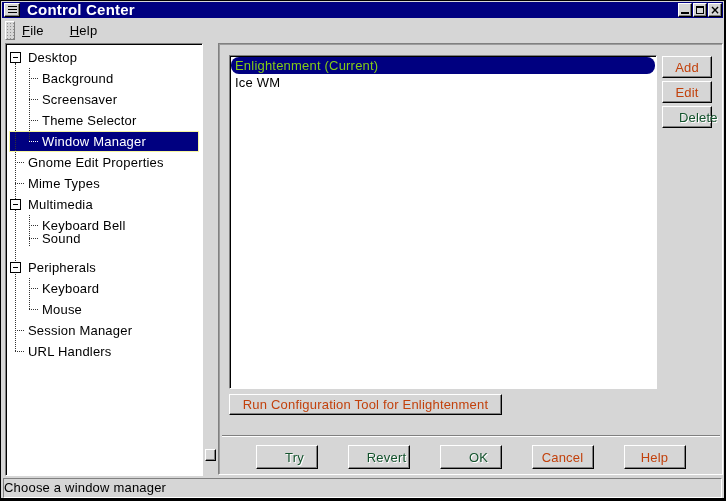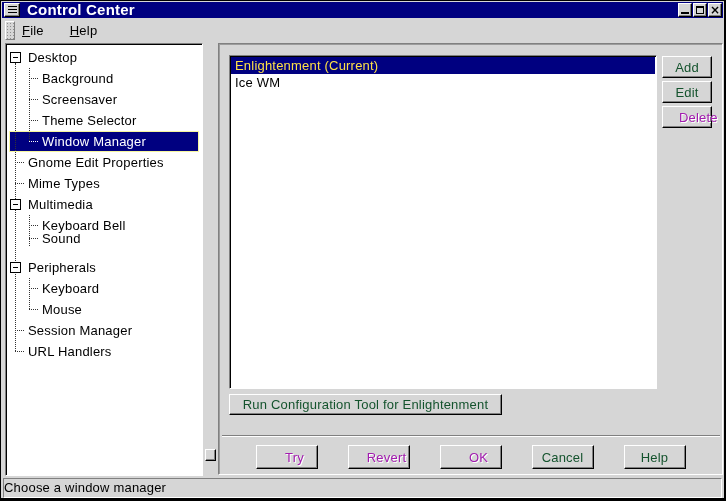--- a/index.html
+++ b/index.html
@@ -46,25 +46,25 @@
   .expander{position:absolute;width:11px;height:11px;background:#fff;border:1px solid #000;z-index:3;}
   .expander::after{content:"";position:absolute;left:2px;top:4px;width:5px;border-top:1px solid #000;}
   
   .gutter{position:absolute;left:203px;top:42px;width:13px;height:433px;background:#d6d6d6;}
   .paned-handle{position:absolute;left:1px;top:406px;width:11px;height:12px;background:#d6d6d6;
     border:1px solid;border-color:#fff #000 #000 #fff;box-shadow:inset -1px -1px 0 #808080;}
   
   .main-panel{position:absolute;left:217px;top:42px;width:505px;height:432px;}
   .wm-list{position:absolute;left:10px;top:11px;width:428px;height:334px;overflow:hidden;padding:1px;}
   .list-row{height:17px;line-height:17px;padding-left:4px;white-space:nowrap;}
-  .list-row.sel{background:#000080;color:#fde047;}
+  .list-row.sel{background:#000080;color:#84cc16;border-radius:8px;}
   .side-col{position:absolute;left:443px;top:12px;width:50px;display:flex;flex-direction:column;gap:3px;}
   .btn{background:#d6d6d6;border:1px solid;border-color:#fff #000 #000 #fff;box-shadow:inset -1px -1px 0 #808080;
-    font-family:"Liberation Sans",sans-serif;font-size:13px;letter-spacing:.2px;color:#14532d;padding:0;}
-  .btn.disabled{color:#a21caf;text-shadow:1px 1px 0 #fff;padding-left:16px;}
+    font-family:"Liberation Sans",sans-serif;font-size:13px;letter-spacing:.2px;color:#c2410c;padding:0;}
+  .btn.disabled{color:#14532d;text-shadow:1px 1px 0 #fff;padding-left:16px;}
   .side-btn{height:22px;width:50px;}
   .run-btn{position:absolute;left:10px;top:350px;width:273px;height:21px;}
   .separator{position:absolute;left:3px;top:391px;width:498px;height:2px;background:#fff;border-top:1px solid #808080;}
   .action-row{position:absolute;left:0;right:0;top:401px;height:24px;display:flex;justify-content:center;gap:30px;}
   .action-btn{width:62px;height:24px;}
   
   .statusbar{position:absolute;left:2px;top:477px;right:2px;height:20px;background:#d6d6d6;
     border:1px solid;border-color:#808080 #fff #fff #808080;line-height:18px;padding-left:0;}
 </style>
 </head>

